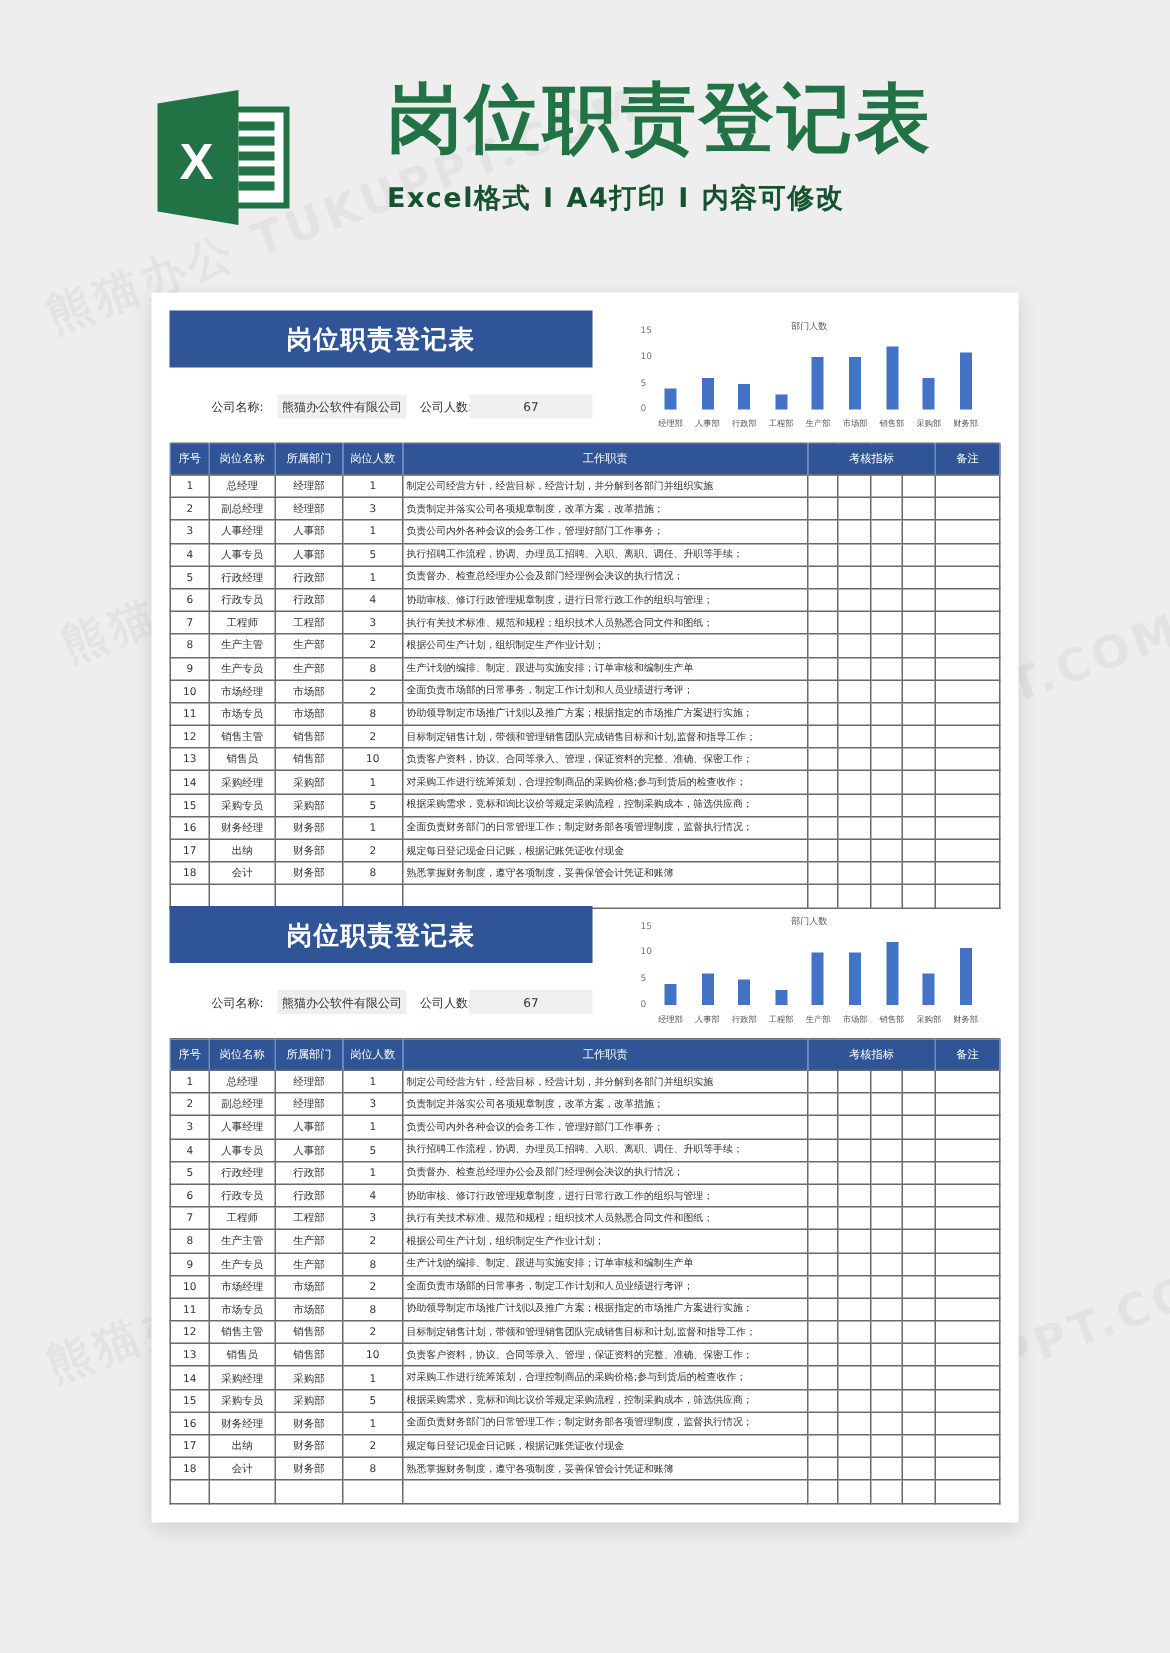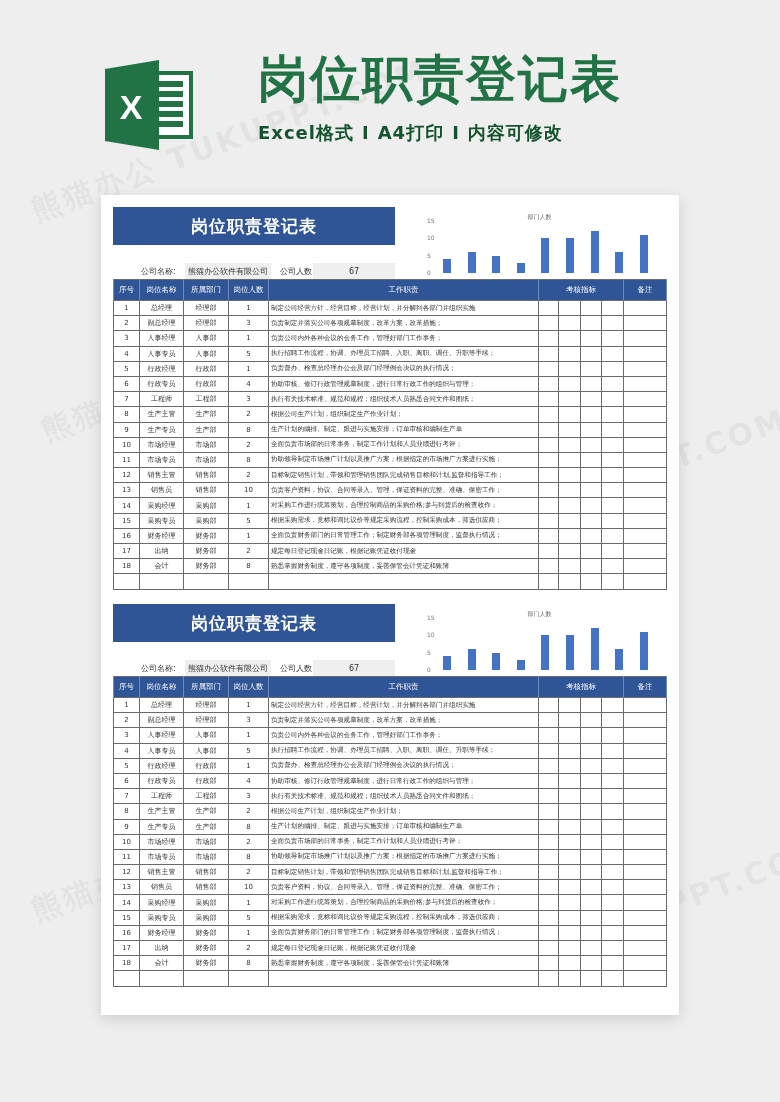--- a/index.html
+++ b/index.html
@@ -50,21 +50,21 @@
 
   
   .chart { position: absolute; left: 300px; top: 0; width: 253px; height: 82px; }
   .chart .ct { position: absolute; left: 0; width: 253px; text-align: center; top: 6px; font-size: 6px; color: #555; }
   .chart .yt { position: absolute; left: 14px; font-size: 6px; color: #777; }
   .chart .bar { position: absolute; width: 8px; background: #4472c4; }
   .chart .xl { position: absolute; top: 72px; width: 24px; text-align: center; font-size: 5.5px; color: #555; }
 
   
   table.grid {
-    position: absolute; left: 0; top: 72px; width: 553px;
+    position: absolute; left: 0; top: 88px; width: 553px;
     border-collapse: collapse; table-layout: fixed; font-size: 7px; border-radius: 26px;
   }
   table.grid th {
     background: #2f5597; color: #fff; font-weight: normal; height: 21px;
     border-left: 1px solid #6f8cc0; border-right: 1px solid #6f8cc0;
     font-size: 7.5px; text-align: center;
   }
   table.grid td {
     border: 1px solid #6a6a6a; height: 15.2px; text-align: center; color: #333;
     white-space: nowrap; overflow: hidden; padding: 0 1px;

